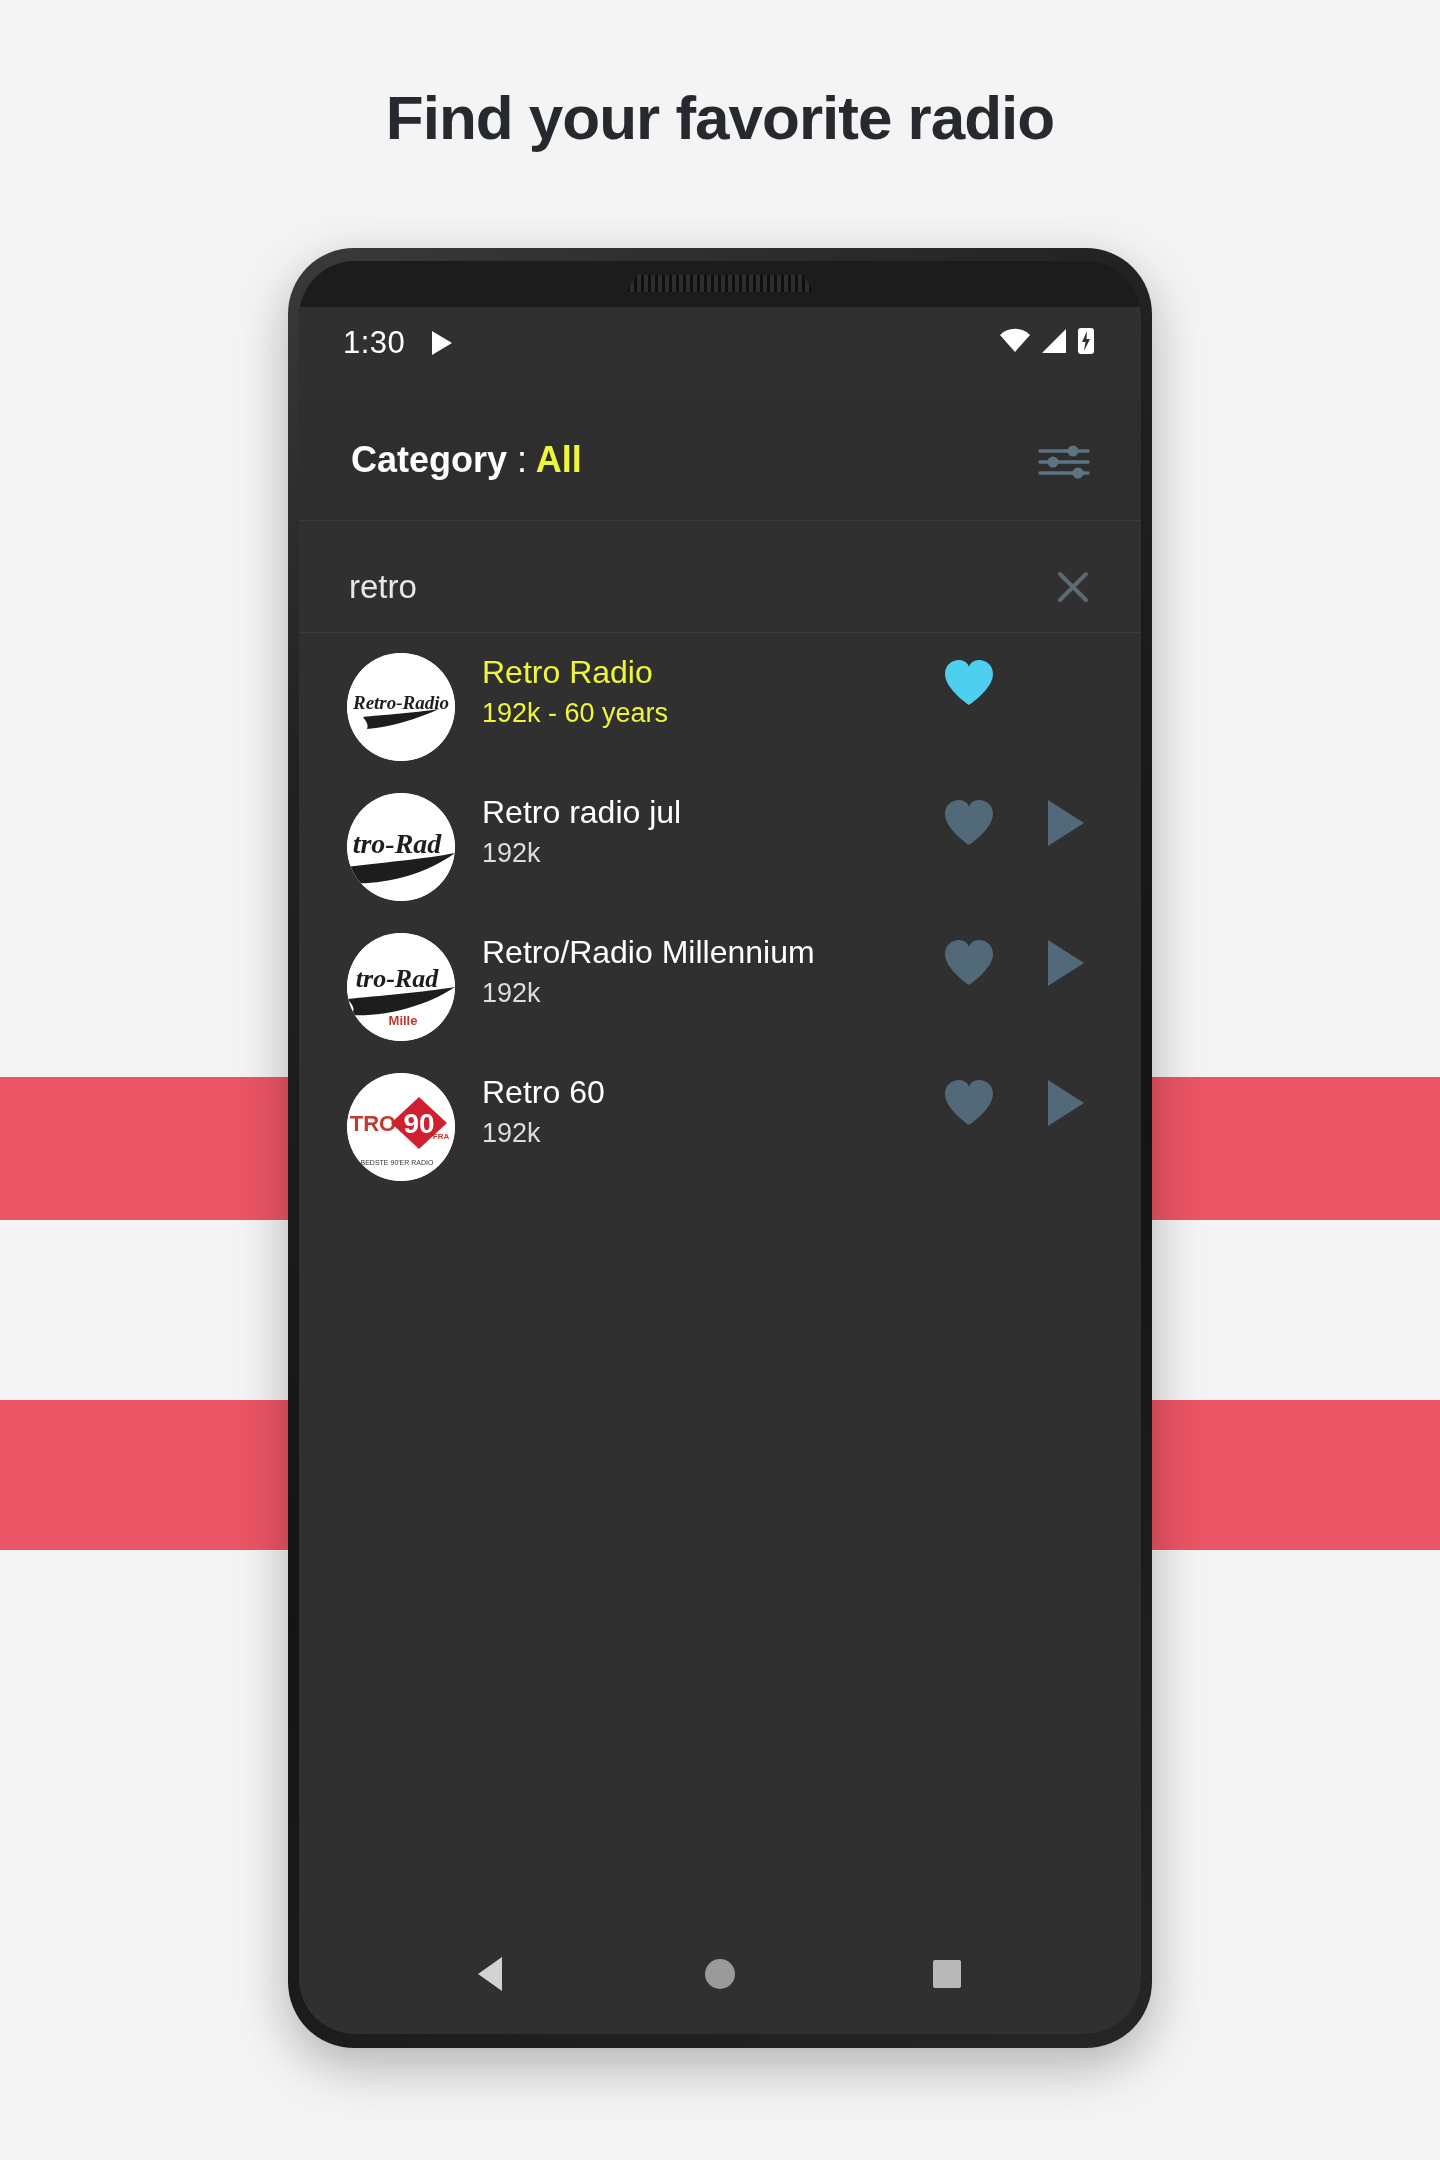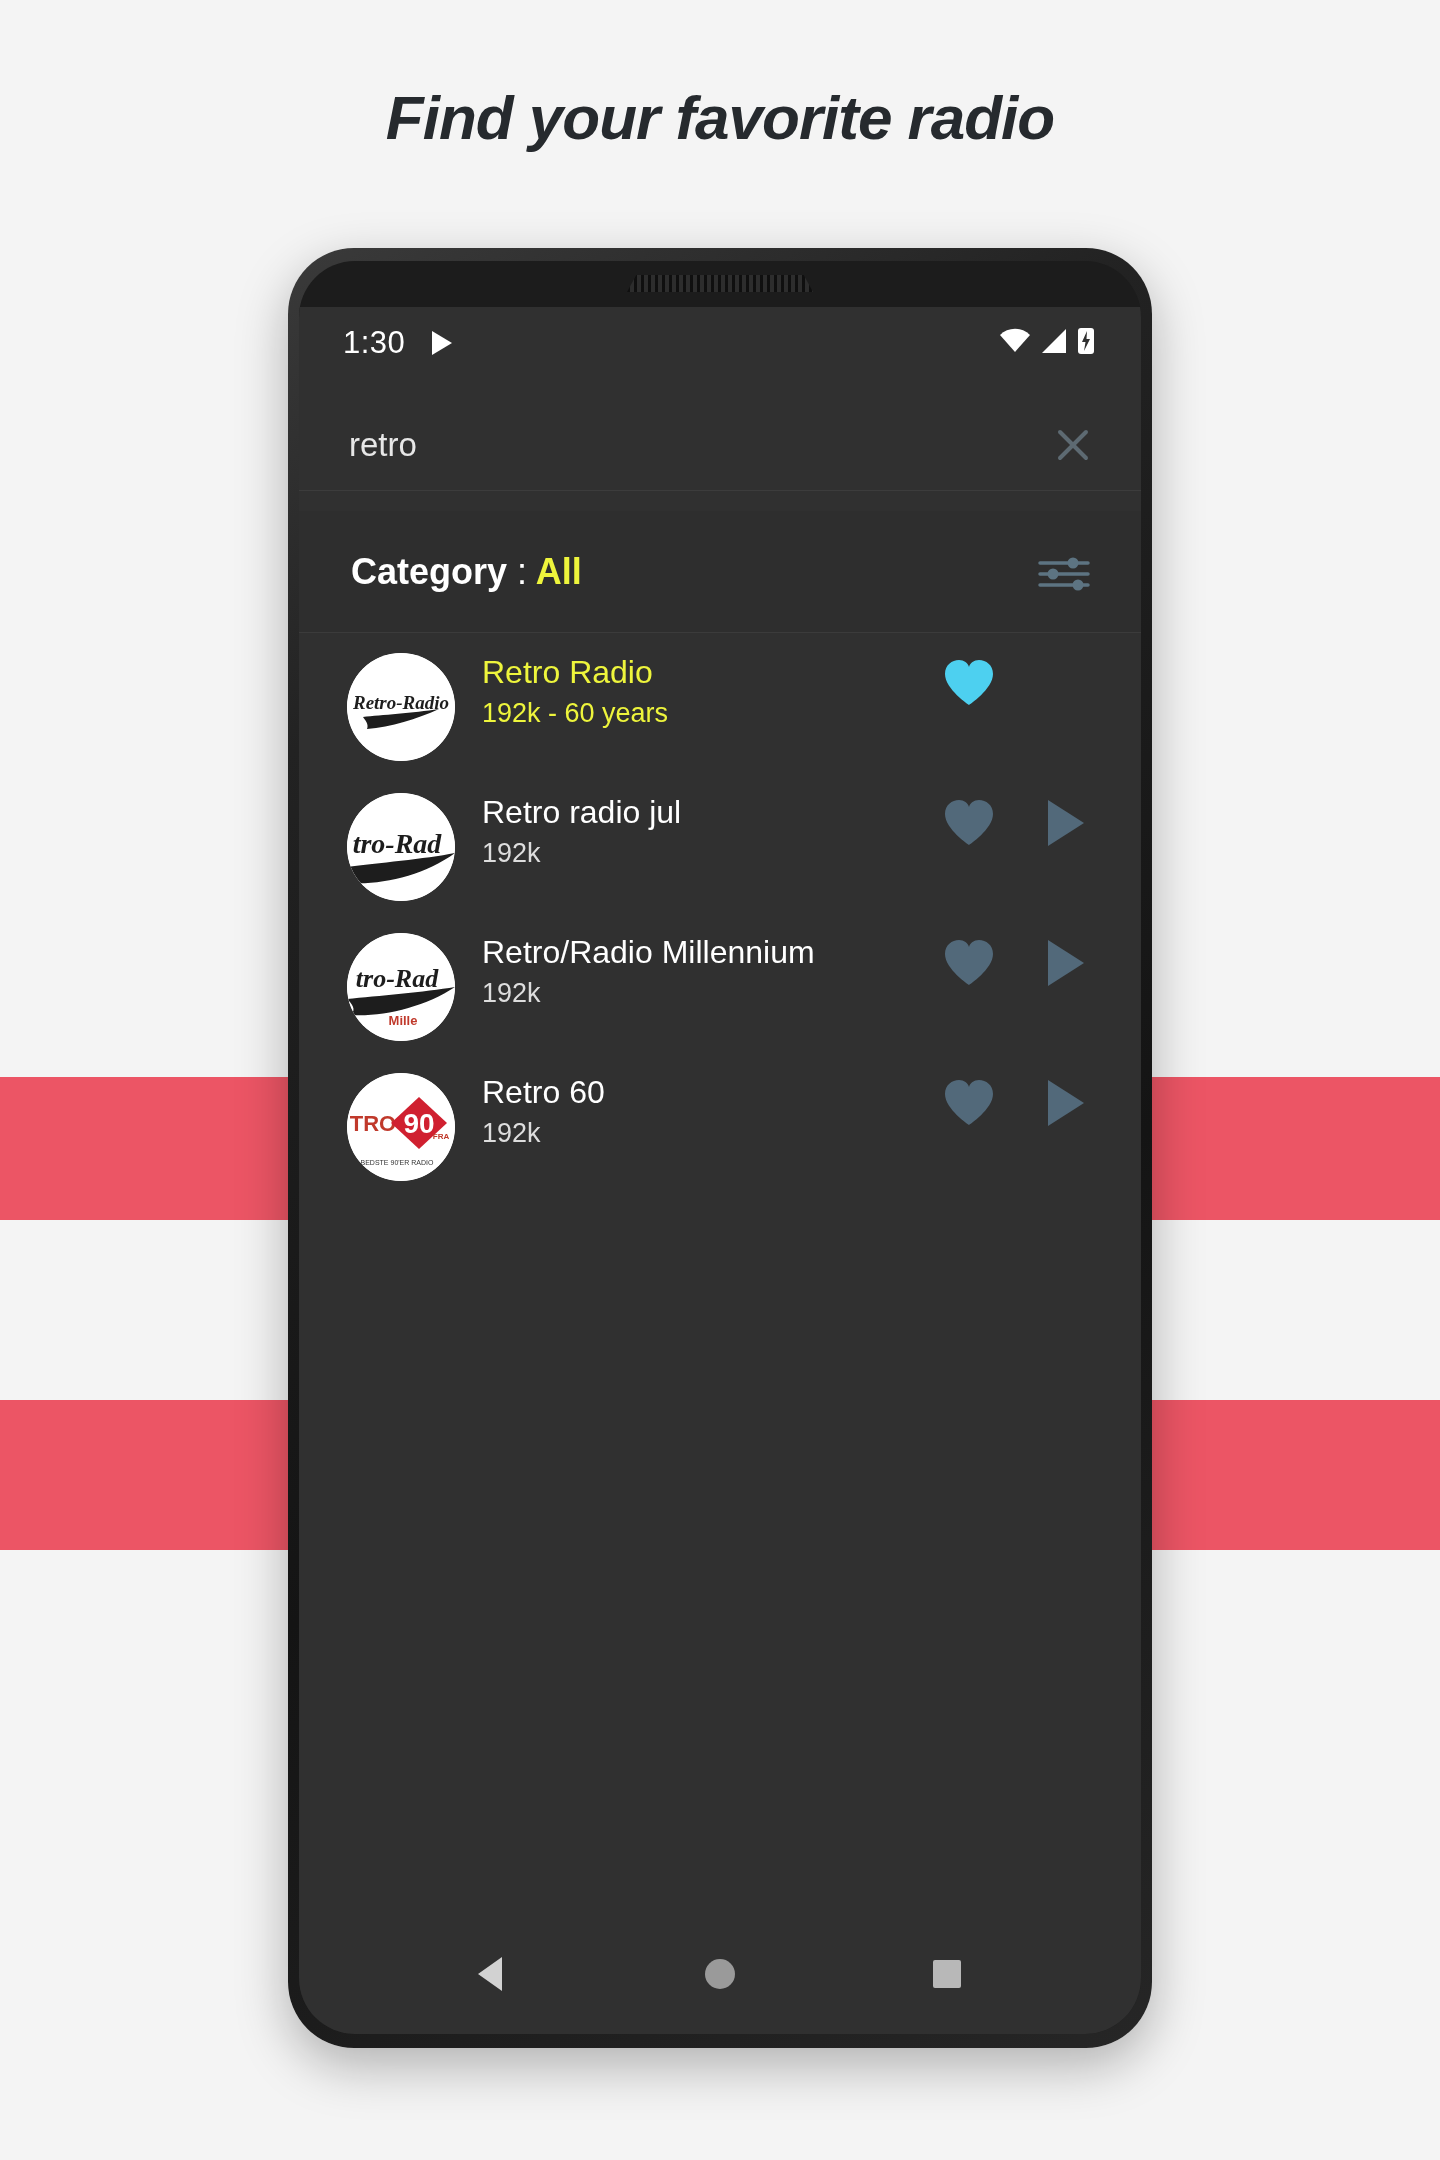--- a/index.html
+++ b/index.html
@@ -13,21 +13,21 @@
 
   
   .band { position:absolute; left:0; width:1440px; }
   #band-top    { top:1077px; height:143px; background:#EC5565; }
   #band-bottom { top:1400px; height:150px; background:#EC5565; }
 
   
   #headline {
     position:absolute; top:82px; left:0; width:1440px;
     text-align:center;
-    font-size:62px; font-weight:bold; font-style:italic;
+    font-size:62px; font-weight:bold; 
     letter-spacing:-1px;
     color:#262A2E;
     white-space:nowrap;
   }
 
   
   #phone {
     position:absolute;
     left:288px; top:248px;
     width:864px; height:1800px;
@@ -212,43 +212,43 @@
           </span>
           <span>
             <svg width="18" height="28" viewBox="0 0 18 28">
               <rect x="1" y="1" width="16" height="26" rx="3" fill="#ffffff"></rect>
               <polygon points="10,4 5,15 8.5,15 7,24 13,12 9.5,12" fill="#303030"></polygon>
             </svg>
           </span>
         </span>
       </div>
 
-      <div id="search-bar">
-        <input id="search-input" type="text" value="retro" placeholder="Search radio" style="">
-        <span id="search-clear-button">
-          <svg width="42" height="42" viewBox="0 0 42 42">
-            <line x1="8" y1="8" x2="34" y2="34" stroke="#5d6a72" stroke-width="4" stroke-linecap="round"></line>
-            <line x1="34" y1="8" x2="8" y2="34" stroke="#5d6a72" stroke-width="4" stroke-linecap="round"></line>
-          </svg>
-        </span>
-      </div>
-
       <div id="category-bar">
         <span id="category-label">
           <span>Category</span><span class="sep"> </span><span class="sep">:</span>
           <span id="category-value">All</span>
         </span>
         <span id="filter-button">
           <svg width="52" height="40" viewBox="0 0 52 40">
             <line x1="2" y1="11" x2="50" y2="11" stroke="#5d7482" stroke-width="3.5" stroke-linecap="round"></line>
             <line x1="2" y1="22" x2="50" y2="22" stroke="#5d7482" stroke-width="3.5" stroke-linecap="round"></line>
             <line x1="2" y1="33" x2="50" y2="33" stroke="#5d7482" stroke-width="3.5" stroke-linecap="round"></line>
             <circle cx="35" cy="11" r="5.5" fill="#5d7482"></circle>
             <circle cx="15" cy="22" r="5.5" fill="#5d7482"></circle>
             <circle cx="40" cy="33" r="5.5" fill="#5d7482"></circle>
+          </svg>
+        </span>
+      </div>
+
+      <div id="search-bar">
+        <input id="search-input" type="text" value="retro" placeholder="Search radio" style="">
+        <span id="search-clear-button">
+          <svg width="42" height="42" viewBox="0 0 42 42">
+            <line x1="8" y1="8" x2="34" y2="34" stroke="#5d6a72" stroke-width="4" stroke-linecap="round"></line>
+            <line x1="34" y1="8" x2="8" y2="34" stroke="#5d6a72" stroke-width="4" stroke-linecap="round"></line>
           </svg>
         </span>
       </div>
 
       <div id="station-list">
 
         <div class="station-row active">
           <div class="logo">
             <svg width="108" height="108" viewBox="0 0 108 108">
               <circle cx="54" cy="54" r="54" fill="#ffffff"></circle>

